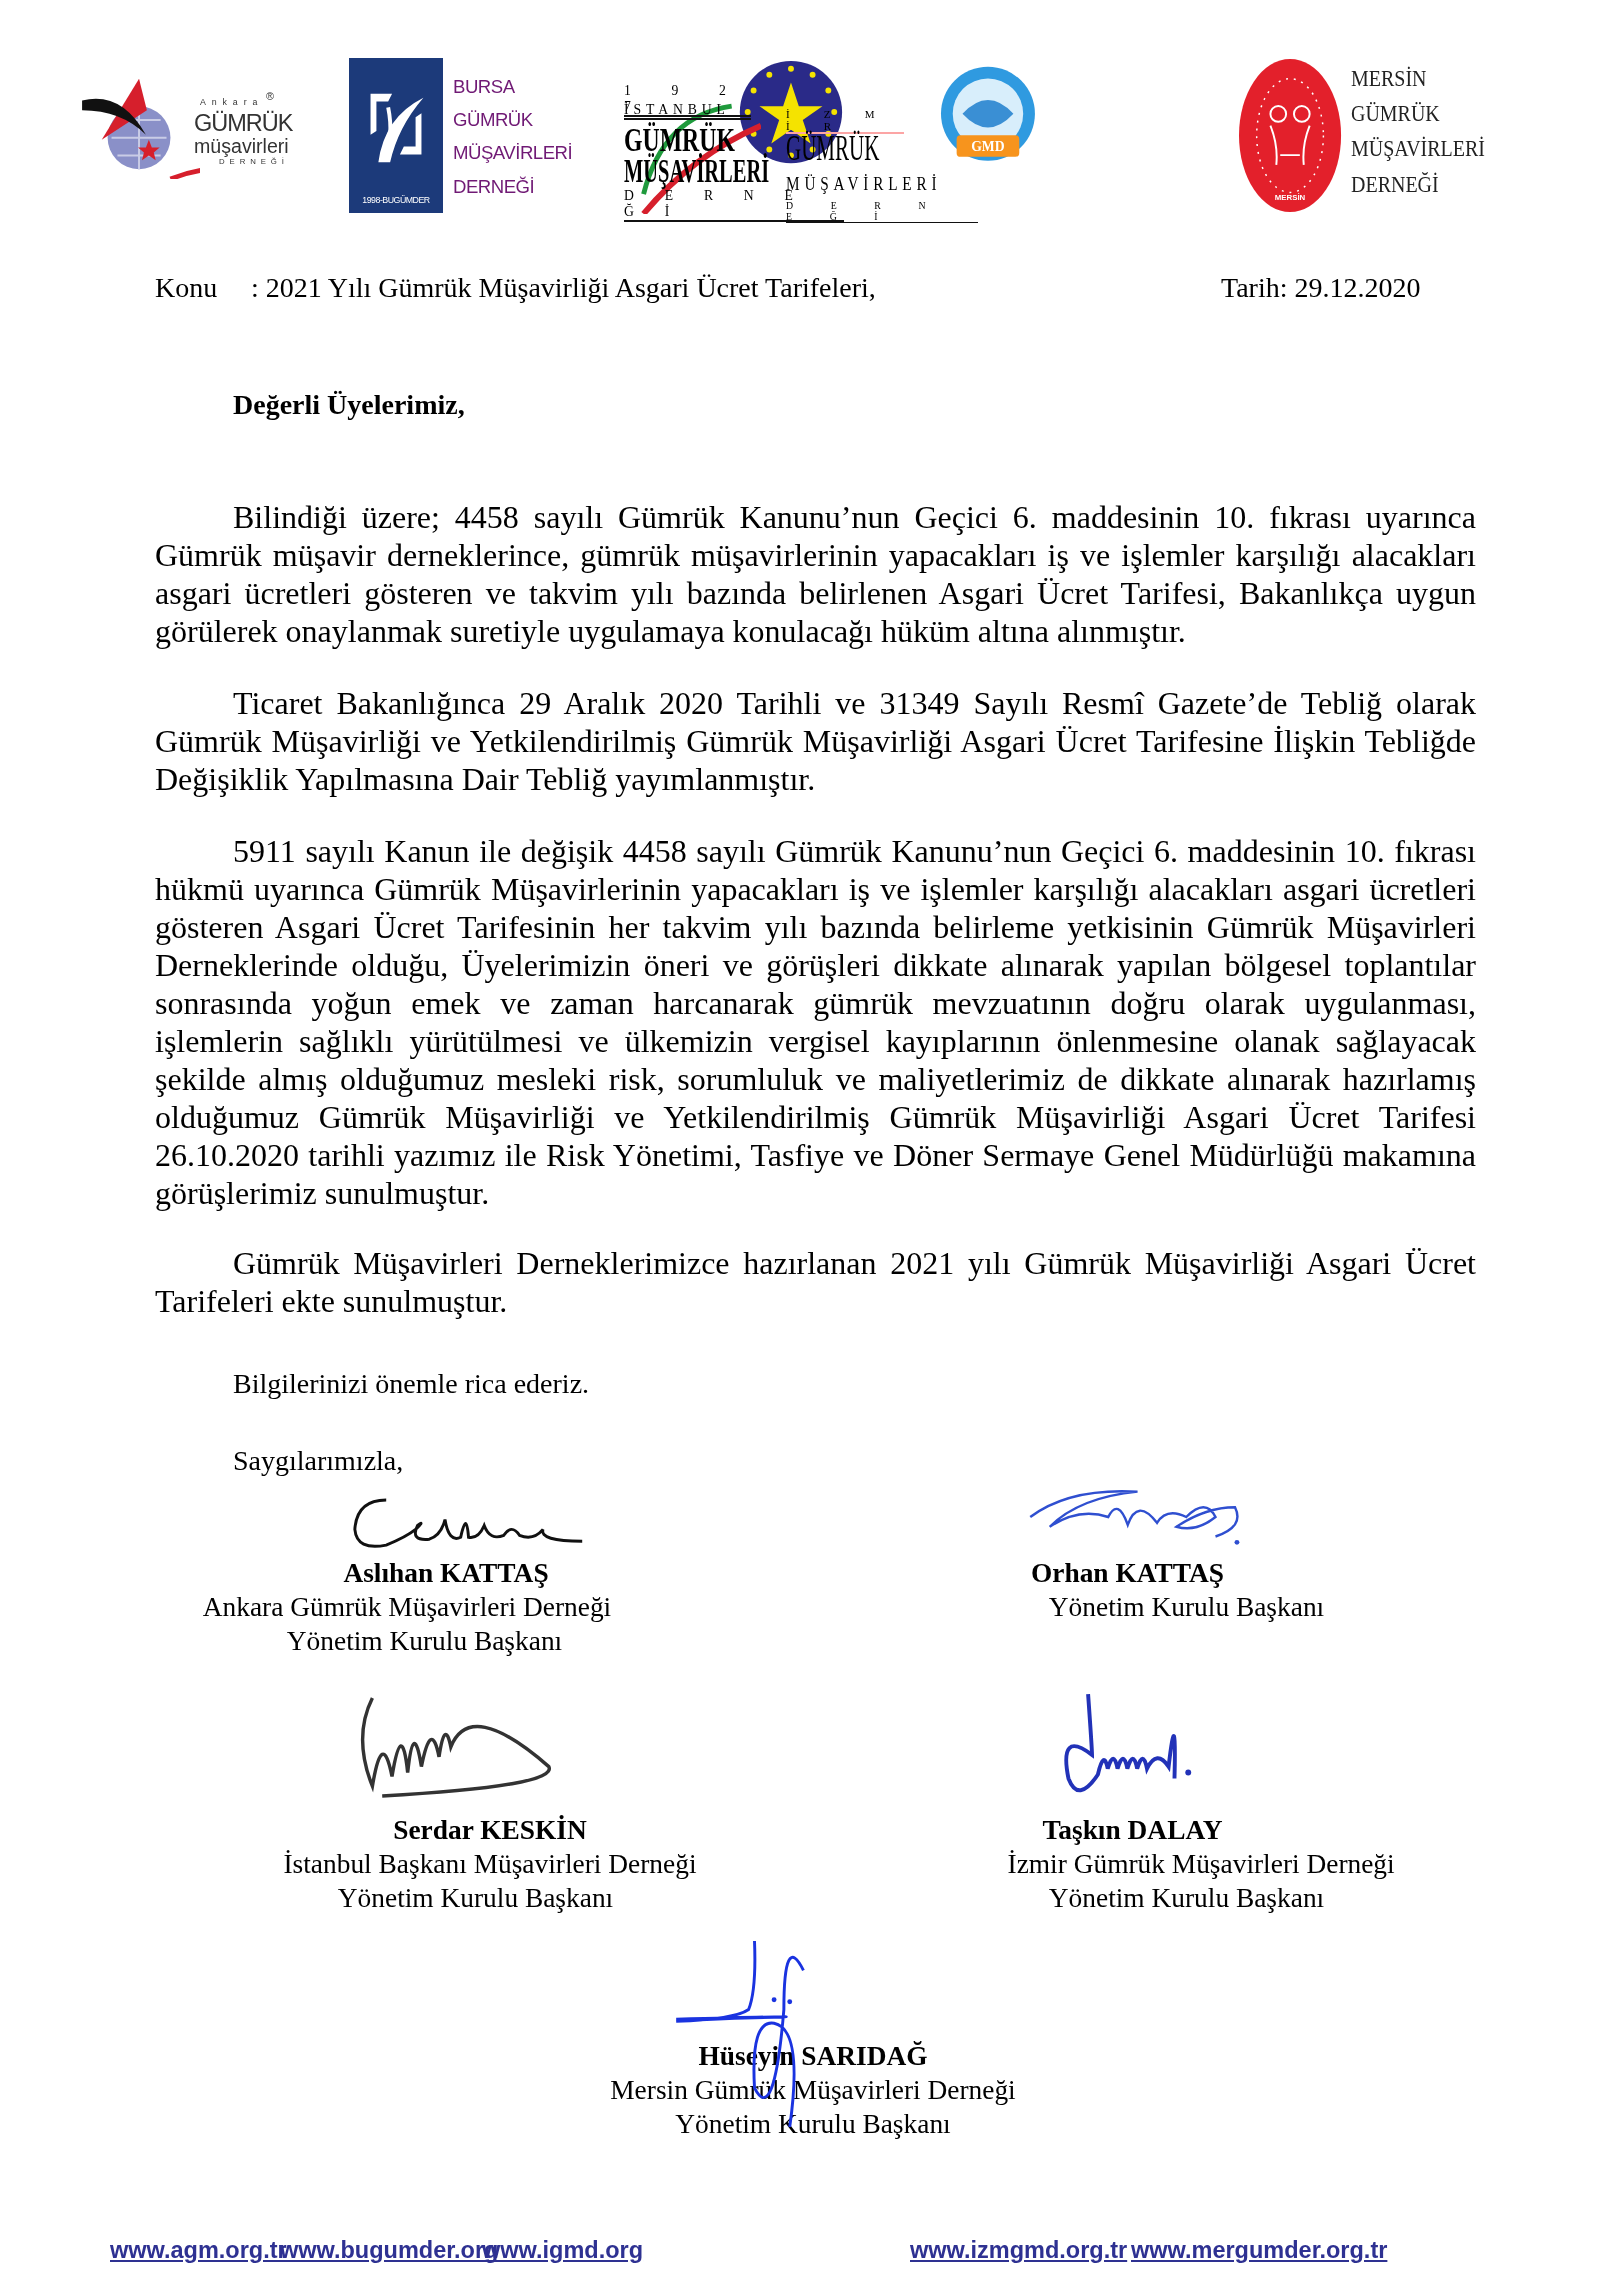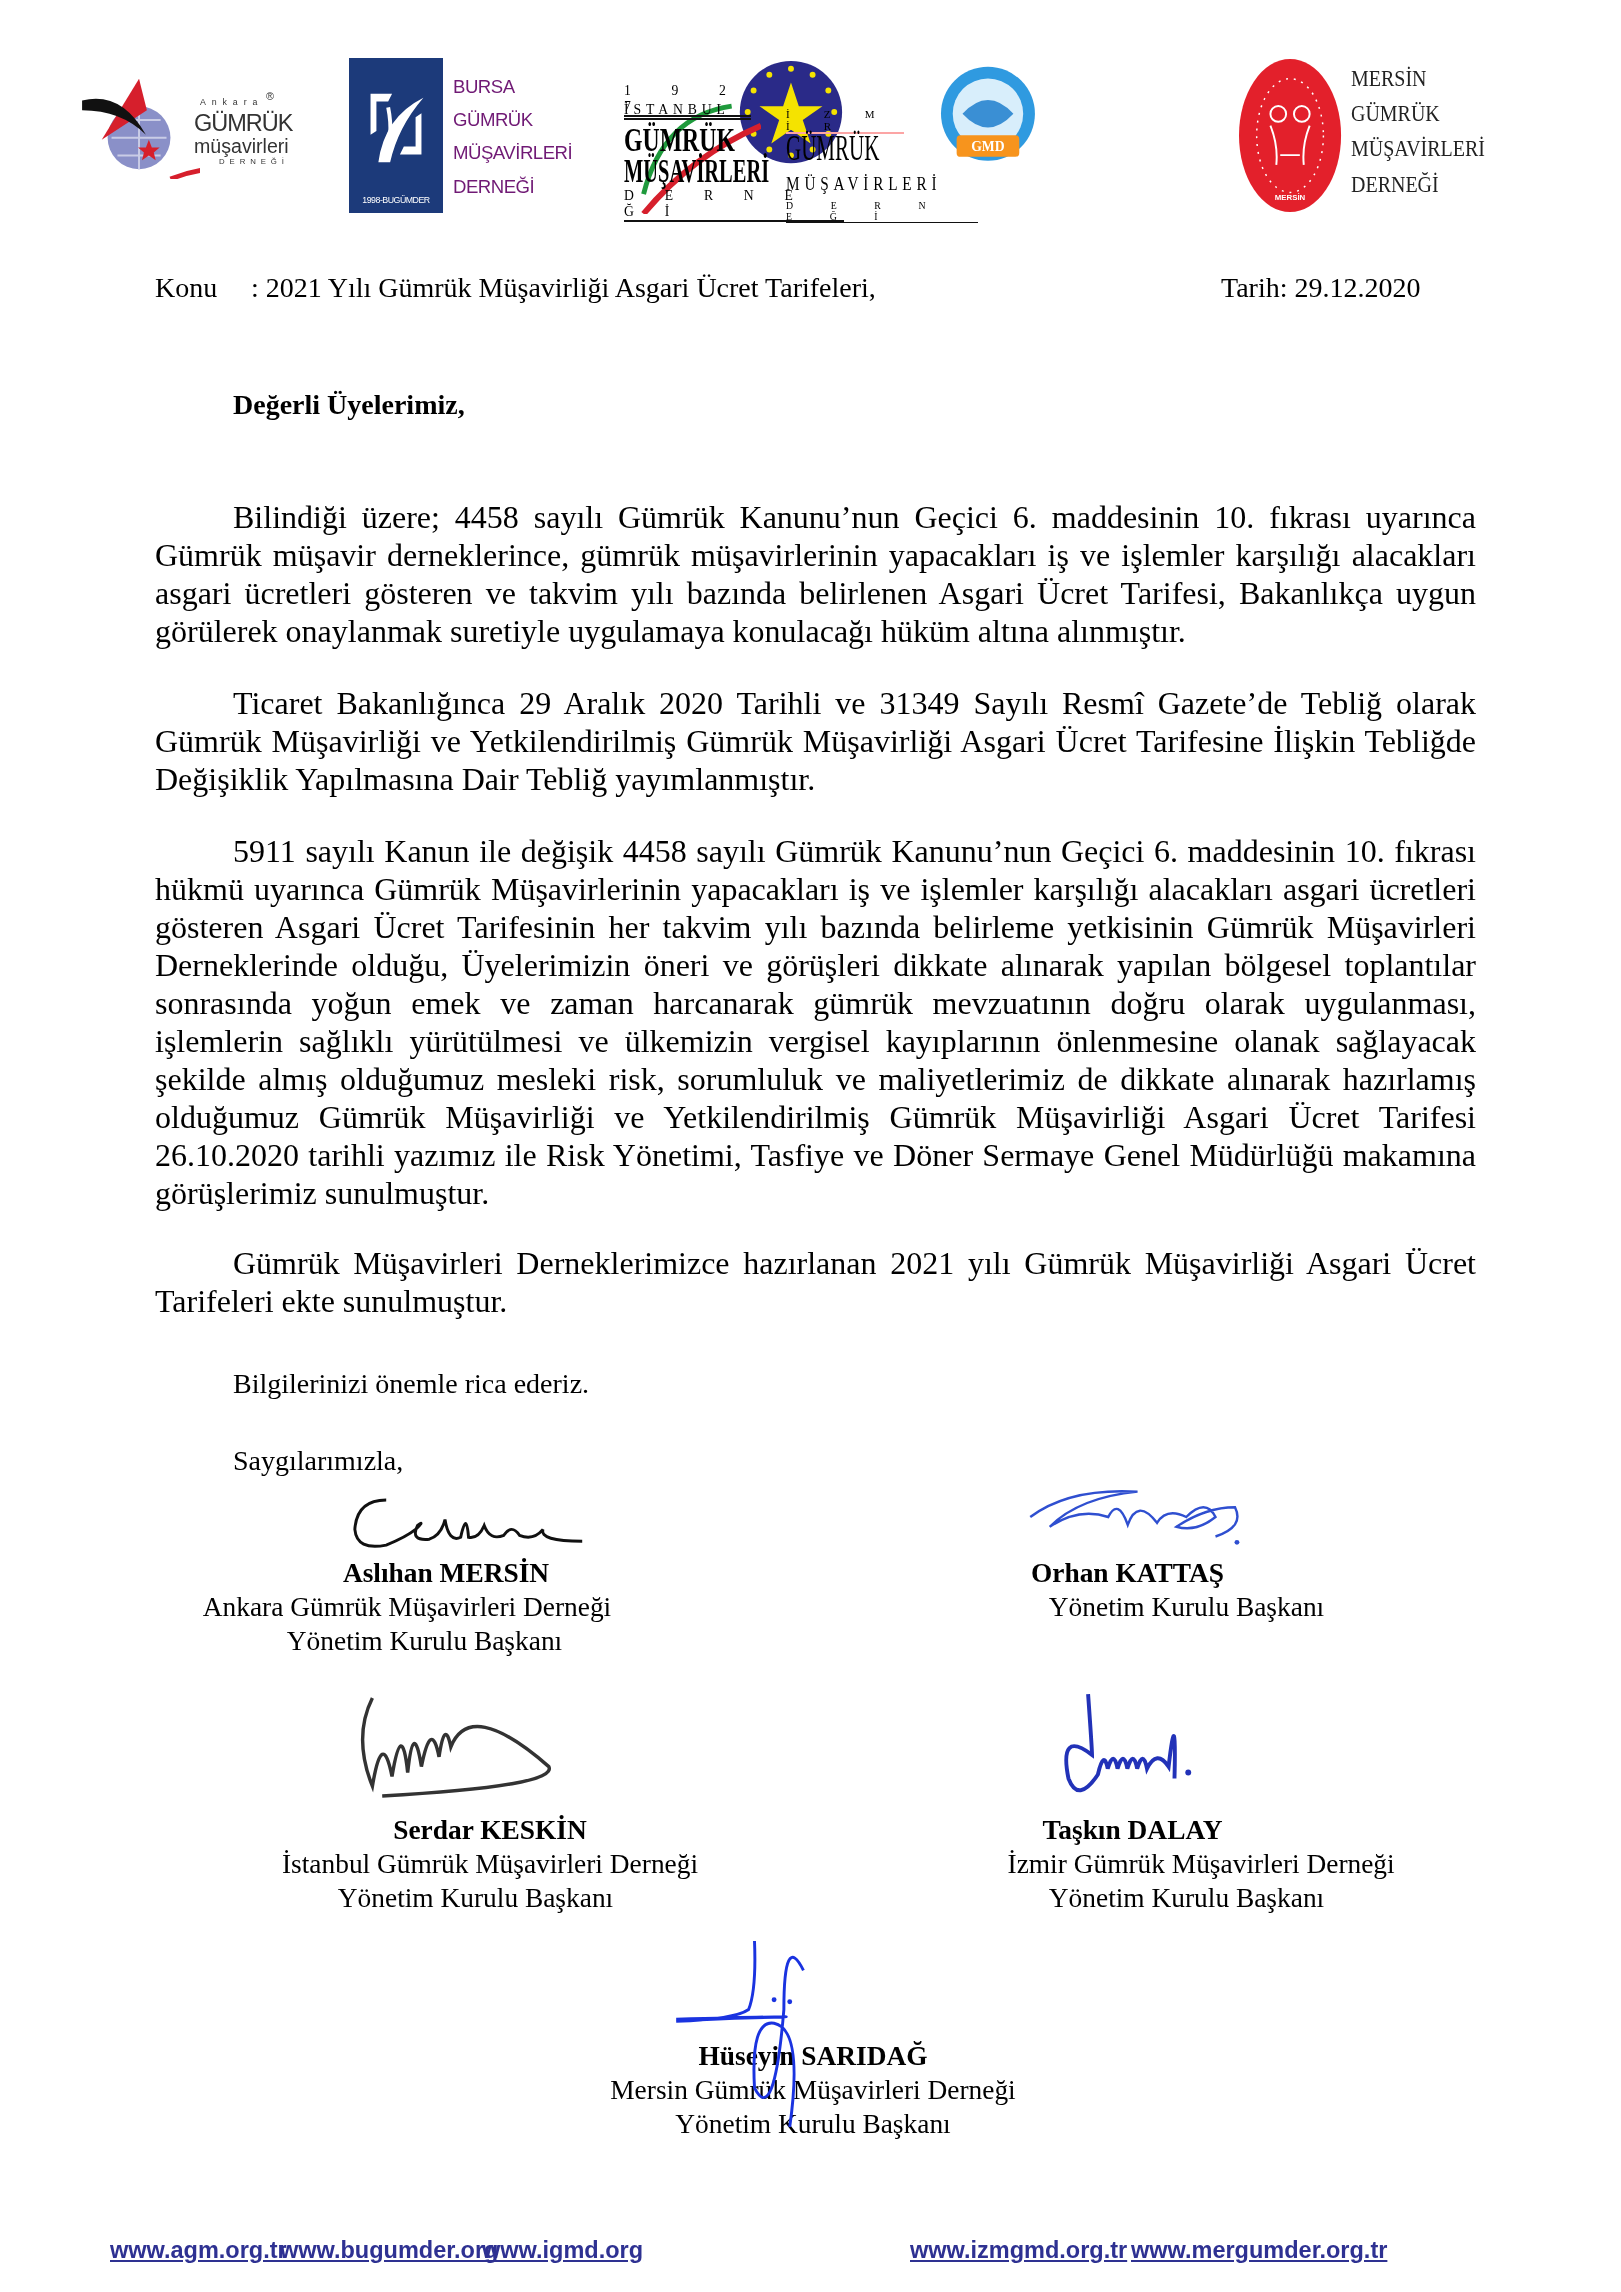--- a/index.html
+++ b/index.html
@@ -135,40 +135,40 @@
 <div class="para" style="top:832px;">5911 sayılı Kanun ile değişik 4458 sayılı Gümrük Kanunu’nun Geçici 6. maddesinin 10. fıkrası hükmü uyarınca Gümrük Müşavirlerinin yapacakları iş ve işlemler karşılığı alacakları asgari ücretleri gösteren Asgari Ücret Tarifesinin her takvim yılı bazında belirleme yetkisinin Gümrük Müşavirleri Derneklerinde olduğu, Üyelerimizin öneri ve görüşleri dikkate alınarak yapılan bölgesel toplantılar sonrasında yoğun emek ve zaman harcanarak gümrük mevzuatının doğru olarak uygulanması, işlemlerin sağlıklı yürütülmesi ve ülkemizin vergisel kayıplarının önlenmesine olanak sağlayacak şekilde almış olduğumuz mesleki risk, sorumluluk ve maliyetlerimiz de dikkate alınarak hazırlamış olduğumuz Gümrük Müşavirliği ve Yetkilendirilmiş Gümrük Müşavirliği Asgari Ücret Tarifesi 26.10.2020 tarihli yazımız ile Risk Yönetimi, Tasfiye ve Döner Sermaye Genel Müdürlüğü makamına görüşlerimiz sunulmuştur.</div>
 <div class="para" style="top:1244px;">Gümrük Müşavirleri Derneklerimizce hazırlanan 2021 yılı Gümrük Müşavirliği Asgari Ücret Tarifeleri ekte sunulmuştur.</div>
 
 <div class="line" style="left:233px;top:1365px;">Bilgilerinizi önemle rica ederiz.</div>
 <div class="line" style="left:233px;top:1442px;">Saygılarımızla,</div>
 
 <svg class="abs" style="left:347px;top:1490px;" width="245" height="69" viewBox="0 0 250 70">
   <path d="M40 10 Q10 10 8 40 Q10 62 40 56 Q60 48 70 40 Q80 30 72 36 Q64 52 84 50 Q96 46 100 30 Q104 54 116 48 Q122 20 124 48 Q134 50 140 36 Q146 52 160 46 Q168 34 176 46 Q190 52 200 40 Q196 52 240 52" stroke="#111" stroke-width="3" fill="none"></path>
 </svg>
 <div class="sig-block" style="left:147px;top:1556px;width:598px;">
-  <div class="sig-name">Aslıhan MERSİN</div>
+  <div class="sig-name">Aslıhan KATTAŞ</div>
   <div style="margin-left:-78px;">Ankara Gümrük Müşavirleri Derneği</div>
   <div style="margin-left:-43px;">Yönetim Kurulu Başkanı</div>
 </div>
 
 <svg class="abs" style="left:1010px;top:1478px;" width="255" height="78" viewBox="0 0 260 80">
   <path d="M20 40 Q60 10 130 14 Q70 20 40 50 Q70 30 100 40 Q110 20 120 48 Q130 20 150 46 Q160 30 180 40 Q200 20 210 40 Q190 56 170 50 Q200 30 230 30 Q240 50 210 60" stroke="#2f4fd0" stroke-width="2.5" fill="none"></path>
   <circle cx="232" cy="66" r="2.5" fill="#2f4fd0"></circle>
 </svg>
 <div class="sig-block" style="left:951px;top:1556px;width:510px;">
   <div class="sig-name" style="margin-left:-157px;">Orhan KATTAŞ</div>
   <div style="margin-left:-39px;">Yönetim Kurulu Başkanı</div>
 </div>
 
 <svg class="abs" style="left:343px;top:1688px;" width="245" height="118" viewBox="0 0 250 120">
   <path d="M30 10 Q10 50 30 100 Q40 40 50 90 Q60 30 66 86 Q72 30 80 80 Q90 30 98 70 Q104 30 110 60 Q130 10 210 80 Q220 100 40 110" stroke="#333" stroke-width="3.5" fill="none"></path>
 </svg>
 <div class="sig-block" style="left:196px;top:1813px;width:588px;">
   <div class="sig-name">Serdar KESKİN</div>
-  <div>İstanbul Gümrük Müşavirleri Derneği</div>
+  <div>İstanbul Başkanı Müşavirleri Derneği</div>
   <div style="margin-left:-29px;">Yönetim Kurulu Başkanı</div>
 </div>
 
 <svg class="abs" style="left:1039px;top:1690px;" width="216" height="118" viewBox="0 0 220 120">
   <path d="M50 4 Q54 60 54 66 Q20 40 30 90 Q40 116 60 86 Q66 60 70 80 Q76 60 80 80 Q86 60 90 80 Q96 60 100 80 Q106 60 110 80 Q120 60 132 78 Q140 10 138 90" stroke="#2232b8" stroke-width="4" fill="none"></path>
   <circle cx="152" cy="84" r="3" fill="#2232b8"></circle>
 </svg>
 <div class="sig-block" style="left:951px;top:1813px;width:510px;">
   <div class="sig-name" style="margin-left:-147px;">Taşkın DALAY</div>
   <div style="margin-left:-9.8px;">İzmir Gümrük Müşavirleri Derneği</div>

